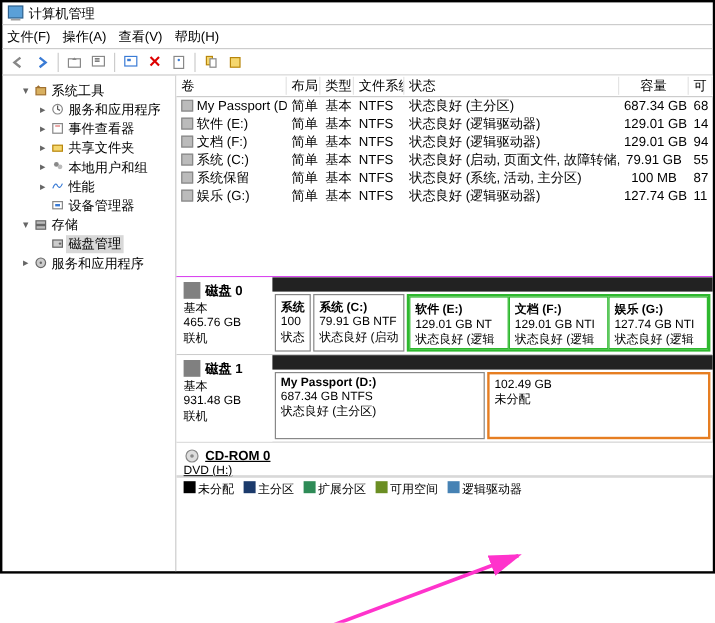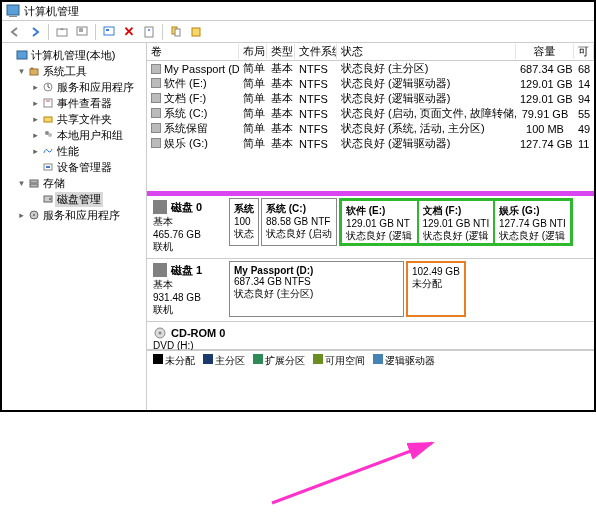--- a/index.html
+++ b/index.html
@@ -1,17 +1,17 @@
 <!DOCTYPE html>
 <html><head>
 <meta charset="utf-8">
 <style>
   * { box-sizing: border-box; margin: 0; padding: 0; }
   html, body { width: 596px; height: 519px; font-family: "Microsoft YaHei", Arial, sans-serif; font-size: 11px; background: #fff; overflow: hidden; }
-  .window { border: 2px solid #000; width: 596px; height: 412px; display: flex; flex-direction: column; }
+  .window { border: 2px solid #000; width: 596px; height: 478px; display: flex; flex-direction: column; }
   .titlebar { height: 19px; border-bottom: 1px solid #ccc; display: flex; align-items: center; padding: 0 4px; }
   .titlebar .icon { width: 14px; height: 14px; margin-right: 4px; }
   .menubar { height: 20px; border-bottom: 1px solid #ccc; display: flex; align-items: center; padding: 0 4px; gap: 10px; }
   .toolbar { height: 22px; border-bottom: 1px solid #ccc; display: flex; align-items: center; padding: 0 4px; gap: 2px; }
   .toolbar .tbtn { width: 18px; height: 18px; display: inline-flex; align-items: center; justify-content: center; }
   .toolbar .sep { width: 1px; height: 16px; background: #ccc; margin: 0 2px; }
   .body { flex: 1 1 auto; display: flex; min-height: 0; }
 
   .tree { width: 145px; border-right: 1px solid #ccc; padding: 4px 2px; overflow: hidden; }
   .tree .node { display: flex; align-items: center; height: 16px; white-space: nowrap; }
@@ -31,27 +31,27 @@
   .vol-row { display: flex; height: 15px; align-items: center; }
   .c-v { width: 92px; }
   .c-layout { width: 28px; text-align: right; }
   .c-type { width: 28px; }
   .c-fs { width: 42px; }
   .c-status { width: 158px; flex: 1 1 auto; }
   .c-cap { width: 58px; text-align: center; }
   .c-free { width: 20px; }
   .vol-row .c-v::before { content: ""; display: inline-block; width: 8px; height: 8px; background: #bbb; border: 1px solid #888; margin-right: 3px; vertical-align: -1px; }
 
-  .graphical { border-top: 5px solid #d946ef; flex: 1 1 auto; overflow: hidden; display: flex; flex-direction: column; }
+  .graphical { border-top: 1px solid #d946ef; flex: 1 1 auto; overflow: hidden; display: flex; flex-direction: column; }
   .disk-block { display: flex; border-bottom: 1px solid #ccc; }
   .disk-legend { width: 80px; padding: 4px 6px; background: #fff; }
   .disk-legend .head { display: flex; align-items: center; gap: 4px; font-weight: bold; }
   .disk-legend .head .bar { width: 14px; height: 14px; }
   .disk-legend .line { font-size: 10px; }
-  .disk-parts { flex: 1 1 auto; display: flex; }
+  .disk-parts { flex: 1 1 auto; display: flex; flex-direction: column; }
   .stripe { height: 12px; background: #222; }
   .parts { display: flex; height: 52px; padding: 2px; gap: 2px; }
   .part { border: 1px solid #888; padding: 3px 4px; font-size: 10px; overflow: hidden; }
   .part .t { font-weight: bold; white-space: nowrap; overflow: hidden; }
   .part .s { white-space: nowrap; overflow: hidden; }
   .green-wrap { border: 2px solid #2eb82e; display: flex; padding: 0; gap: 0; }
   .green-wrap .part { border: 1px solid #2eb82e; }
   .orange { border: 2px solid #e67e22 !important; }
 
   .legend-row { display: flex; align-items: center; gap: 8px; padding: 3px 6px; border-top: 1px solid #ccc; font-size: 10px; }
@@ -68,20 +68,26 @@
   <div class="titlebar">
     <span class="icon">
       <svg width="14" height="14">
           <rect x="1" y="1" width="12" height="10" fill="#5aa0d8" stroke="#2c5f8d"></rect>
           <rect x="3" y="12" width="8" height="1" fill="#888"></rect>
         </svg>
     </span>
     <span>计算机管理</span>
   </div>
 
+  <div class="menubar">
+    <span class="m"><span>文件(F)</span></span>
+    <span class="m"><span>操作(A)</span></span>
+    <span class="m"><span>查看(V)</span></span>
+    <span class="m"><span>帮助(H)</span></span>
+  </div>
 
   <div class="toolbar">
     <span class="tbtn">
         <svg width="12" height="12">
           <path d="M8 2 L3 6 L8 10" fill="none" stroke="#888" stroke-width="2"></path>
         </svg>
       </span>
     <span class="tbtn">
         <svg width="12" height="12">
           <path d="M4 2 L9 6 L4 10" fill="none" stroke="#3a7bd5" stroke-width="2"></path>
@@ -124,29 +130,20 @@
       </span>
     <span class="tbtn">
         <svg width="12" height="12">
           <rect x="2" y="2" width="8" height="8" fill="#f5d76e" stroke="#b8860b"></rect>
         </svg>
       </span>
   </div>
 
   <div class="body">
     <div class="tree">
-      <div class="node">
-          <span class="tw"></span>
-          <span class="ic">
-            <svg width="12" height="12">
-              <rect x="1" y="2" width="10" height="8" fill="#5aa0d8" stroke="#2c5f8d"></rect>
-            </svg>
-          </span>
-          <span class="lbl">计算机管理(本地)</span>
-        </div>
       <div class="node indent1">
           <span class="tw">▾</span>
           <span class="ic">
             <svg width="12" height="12">
               <rect x="2" y="4" width="8" height="6" fill="#d8b060" stroke="#a07030"></rect>
               <path d="M4 2 L6 4 L2 4 Z" fill="#a07030"></path>
             </svg>
           </span>
           <span class="lbl">系统工具</span>
         </div>
@@ -287,21 +284,21 @@
             <div class="col c-cap">79.91 GB</div>
             <div class="col c-free">55</div>
           </div>
           <div class="vol-row">
             <div class="col c-v">系统保留</div>
             <div class="col c-layout">简单</div>
             <div class="col c-type">基本</div>
             <div class="col c-fs">NTFS</div>
             <div class="col c-status">状态良好 (系统, 活动, 主分区)</div>
             <div class="col c-cap">100 MB</div>
-            <div class="col c-free">49</div>
+            <div class="col c-free">87</div>
           </div>
           <div class="vol-row">
             <div class="col c-v">娱乐 (G:)</div>
             <div class="col c-layout">简单</div>
             <div class="col c-type">基本</div>
             <div class="col c-fs">NTFS</div>
             <div class="col c-status">状态良好 (逻辑驱动器)</div>
             <div class="col c-cap">127.74 GB</div>
             <div class="col c-free">11</div>
           </div>
@@ -324,21 +321,21 @@
           <div class="disk-parts">
             <div class="stripe"></div>
             <div class="parts">
               <div class="part" style="width:30px;">
                   <div class="t">系统</div>
                   <div class="s">100</div>
                   <div class="s">状态</div>
                 </div>
               <div class="part" style="width:76px;">
                   <div class="t">系统 (C:)</div>
-                  <div class="s">88.58 GB NTF</div>
+                  <div class="s">79.91 GB NTF</div>
                   <div class="s">状态良好 (启动</div>
                 </div>
               <div class="green-wrap" style="flex:1 1 auto;">
                 <div class="part" style="flex:1;">
                     <div class="t">软件 (E:)</div>
                     <div class="s">129.01 GB NT</div>
                     <div class="s">状态良好 (逻辑</div>
                   </div>
                 <div class="part" style="flex:1;">
                     <div class="t">文档 (F:)</div>
@@ -376,21 +373,21 @@
               <div class="part orange" style="flex:1;">
                   <div class="t"></div>
                   <div class="s">102.49 GB</div>
                   <div class="s">未分配</div>
                 </div>
             </div>
           </div>
         </div>
 
         <div class="disk-block" style="height:28px;">
-          <div class="disk-legend" style="width:100%;">
+          <div class="disk-legend" style="width:100%;text-decoration:underline;">
             <div class="head">
                 <span class="bar"><svg width="14" height="14">
                     <circle cx="7" cy="7" r="5" fill="#ddd" stroke="#888"></circle>
                     <circle cx="7" cy="7" r="1.5" fill="#888"></circle>
                   </svg></span>
                 <span>CD-ROM 0</span>
               </div>
             <div class="line">DVD (H:)</div>
           </div>
         </div>

